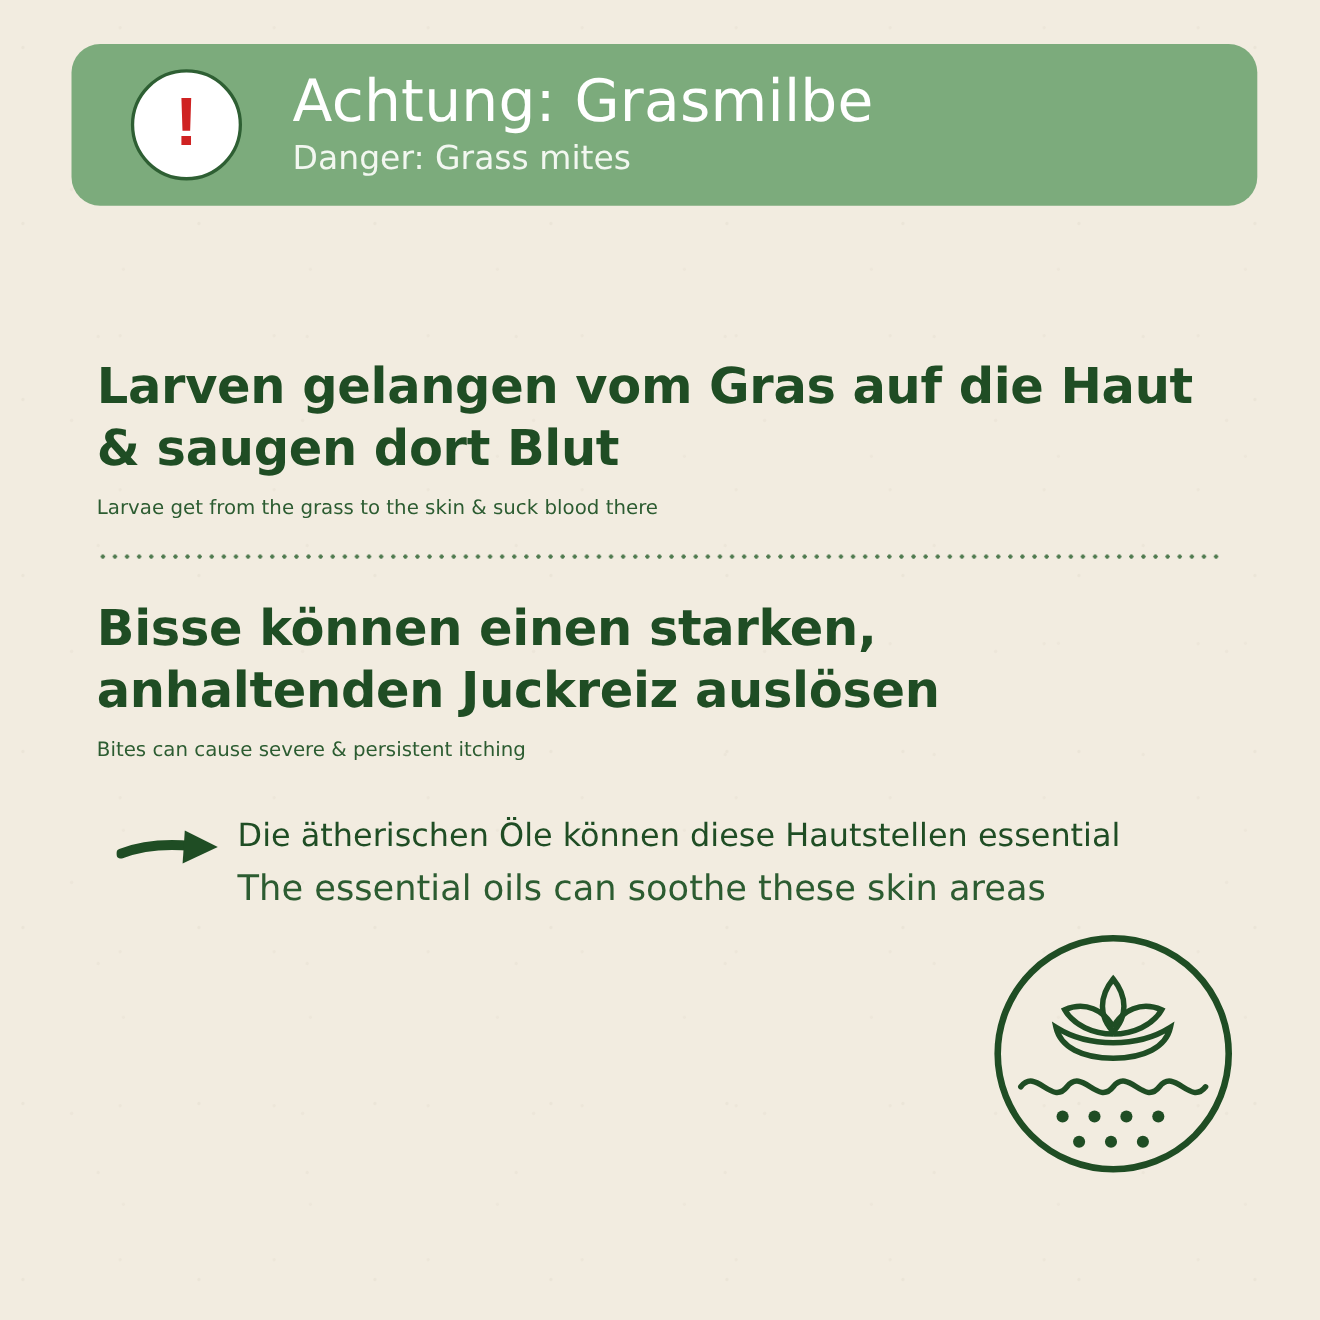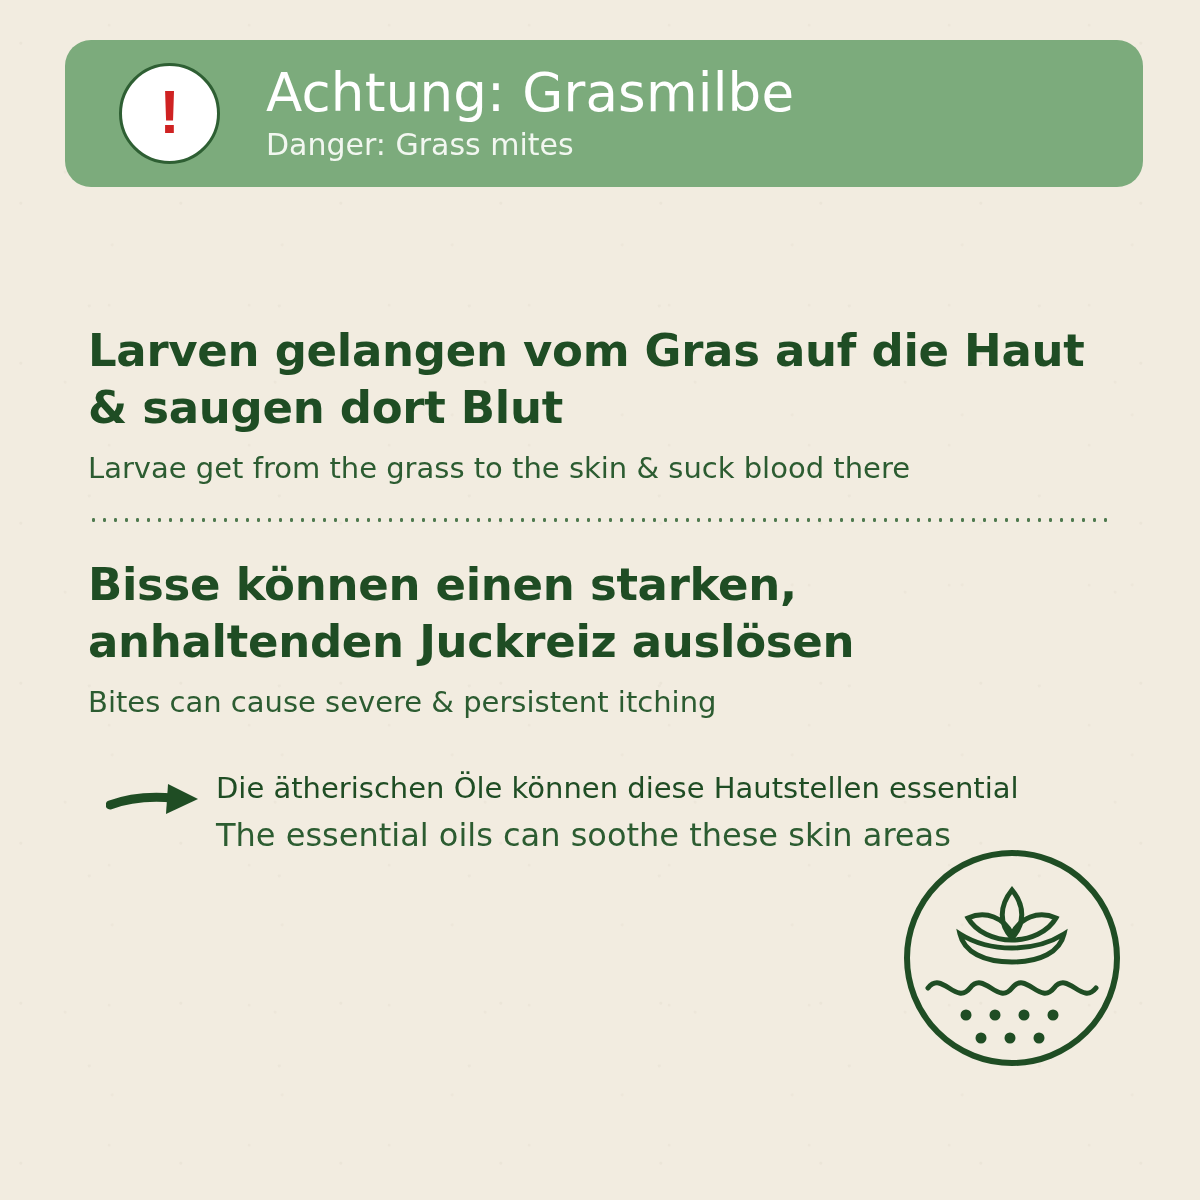--- a/index.html
+++ b/index.html
@@ -90,21 +90,21 @@
   }
   .block-de {
     color: #1f4d24;
     font-size: 45px;
     font-weight: 700;
     line-height: 1.27;
     letter-spacing: -.3px;
   }
   .block-en {
     color: #2c5c31;
-    font-size: 29px;
+    font-size: 18px;
     font-weight: 400;
     margin-top: 14px;
     line-height: 1.3;
   }
   .divider {
     margin: 30px 0 34px 0;
     height: 4px;
     width: 1022px;
     background-image: radial-gradient(circle, #4f7a4f 0 1.7px, transparent 2px);
     background-size: 11px 4px;

